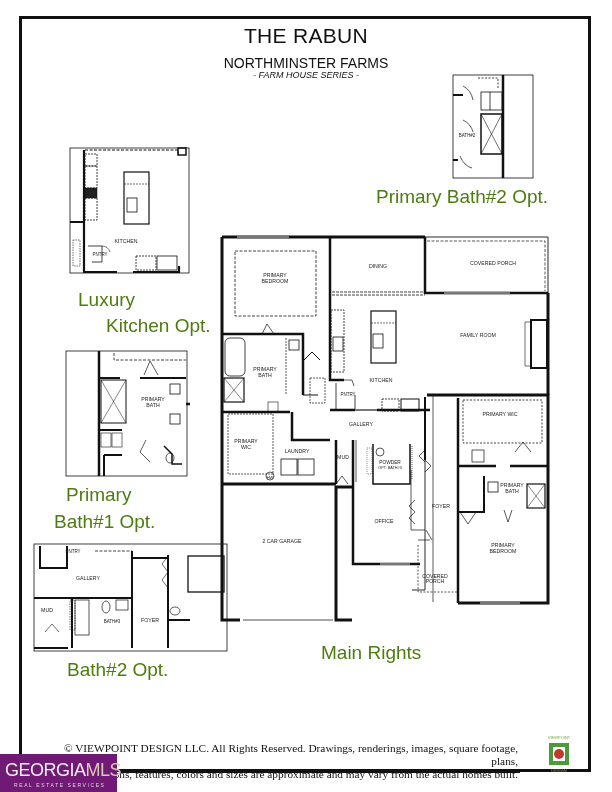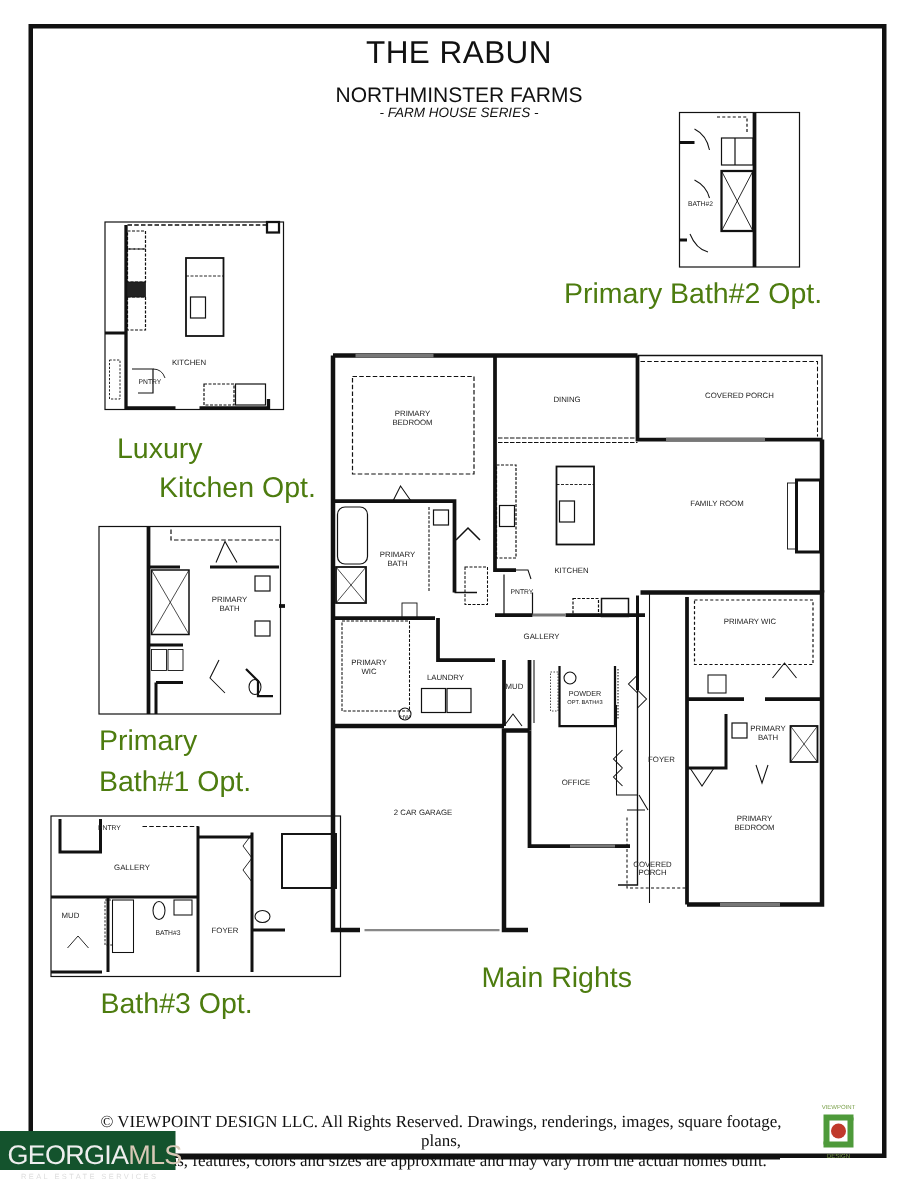--- a/index.html
+++ b/index.html
@@ -5,23 +5,23 @@
   html,body{margin:0;padding:0;background:#fff;}
   body{width:612px;height:792px;position:relative;overflow:hidden;font-family:"Liberation Sans",sans-serif;color:#111;}
   .frame{position:absolute;left:19px;top:16px;width:572px;height:756px;border:3px solid #111;box-sizing:border-box;}
   .title{position:absolute;left:0;width:612px;text-align:center;}
   .t1{top:24px;font-size:21px;font-weight:normal;letter-spacing:0.3px;}
   .t2{top:55px;font-size:14px;}
   .t3{top:70px;font-size:9px;font-style:italic;}
   .lbl{position:absolute;font-size:19px;line-height:25px;color:#4d7c0f;}
   svg{position:absolute;left:0;top:0;}
   .rm{font-family:"Liberation Sans",sans-serif;font-size:5.2px;fill:#222;text-anchor:middle;}
-  .foot{position:absolute;left:48px;top:742px;width:470px;font-family:"Liberation Serif",serif;font-size:11.3px;line-height:13px;color:#111;text-align:center;margin-left:11px;}
+  .foot{position:absolute;left:48px;top:742px;width:470px;font-family:"Liberation Serif",serif;font-size:11.3px;line-height:13px;color:#111;text-align:right;}
   .footline{position:absolute;left:120px;top:771px;width:400px;height:2px;background:#111;}
-  .gmls{position:absolute;left:0;top:754px;width:117px;height:26px;background:#14532d;color:#eee;}
+  .gmls{position:absolute;left:0;top:754px;width:117px;height:38px;background:#701a75;color:#eee;}
   .gmls .g1{position:absolute;left:5px;top:6px;font-size:18px;letter-spacing:-0.5px;}
   .gmls .g1 b{font-weight:normal;color:#d8c8b6;}
   .gmls .g2{position:absolute;left:14px;top:28px;font-size:5px;letter-spacing:1.6px;color:#ddd;}
   .vp{position:absolute;left:541px;top:735px;width:36px;height:38px;}
   .vp .vt{position:absolute;left:0;width:36px;text-align:center;font-size:4px;color:#7aa04a;}
 </style>
 </head>
 <body>
 
 <div class="frame"></div>
@@ -243,22 +243,22 @@
     <text x="512" y="493">BATH</text>
     <text x="503" y="547">PRIMARY</text>
     <text x="503" y="553">BEDROOM</text>
   </g>
 </svg>
 
 <div class="lbl" style="left:376px;top:184px;">Primary Bath#2 Opt.</div>
 <div class="lbl" style="left:78px;top:287px;">Luxury</div>
 <div class="lbl" style="left:78px;top:313px;margin-left:28px;">Kitchen Opt.</div>
 <div class="lbl" style="left:66px;top:482px;">Primary</div>
-<div class="lbl" style="left:66px;top:509px;">Bath#1 Opt.</div>
-<div class="lbl" style="left:67px;top:657px;">Bath#3 Opt.</div>
+<div class="lbl" style="left:54px;top:509px;">Bath#1 Opt.</div>
+<div class="lbl" style="left:67px;top:657px;">Bath#2 Opt.</div>
 <div class="lbl" style="left:321px;top:640px;">Main Rights</div>
 
 <div class="foot">
   <div>© VIEWPOINT DESIGN LLC. All Rights Reserved. Drawings, renderings, images, square footage, plans,</div>
   <div>elevations, features, colors and sizes are approximate and may vary from the actual homes built.</div>
 </div>
 <div class="footline"></div>
 
 <div class="vp">
   <div class="vt" style="top:0;">VIEWPOINT</div>

